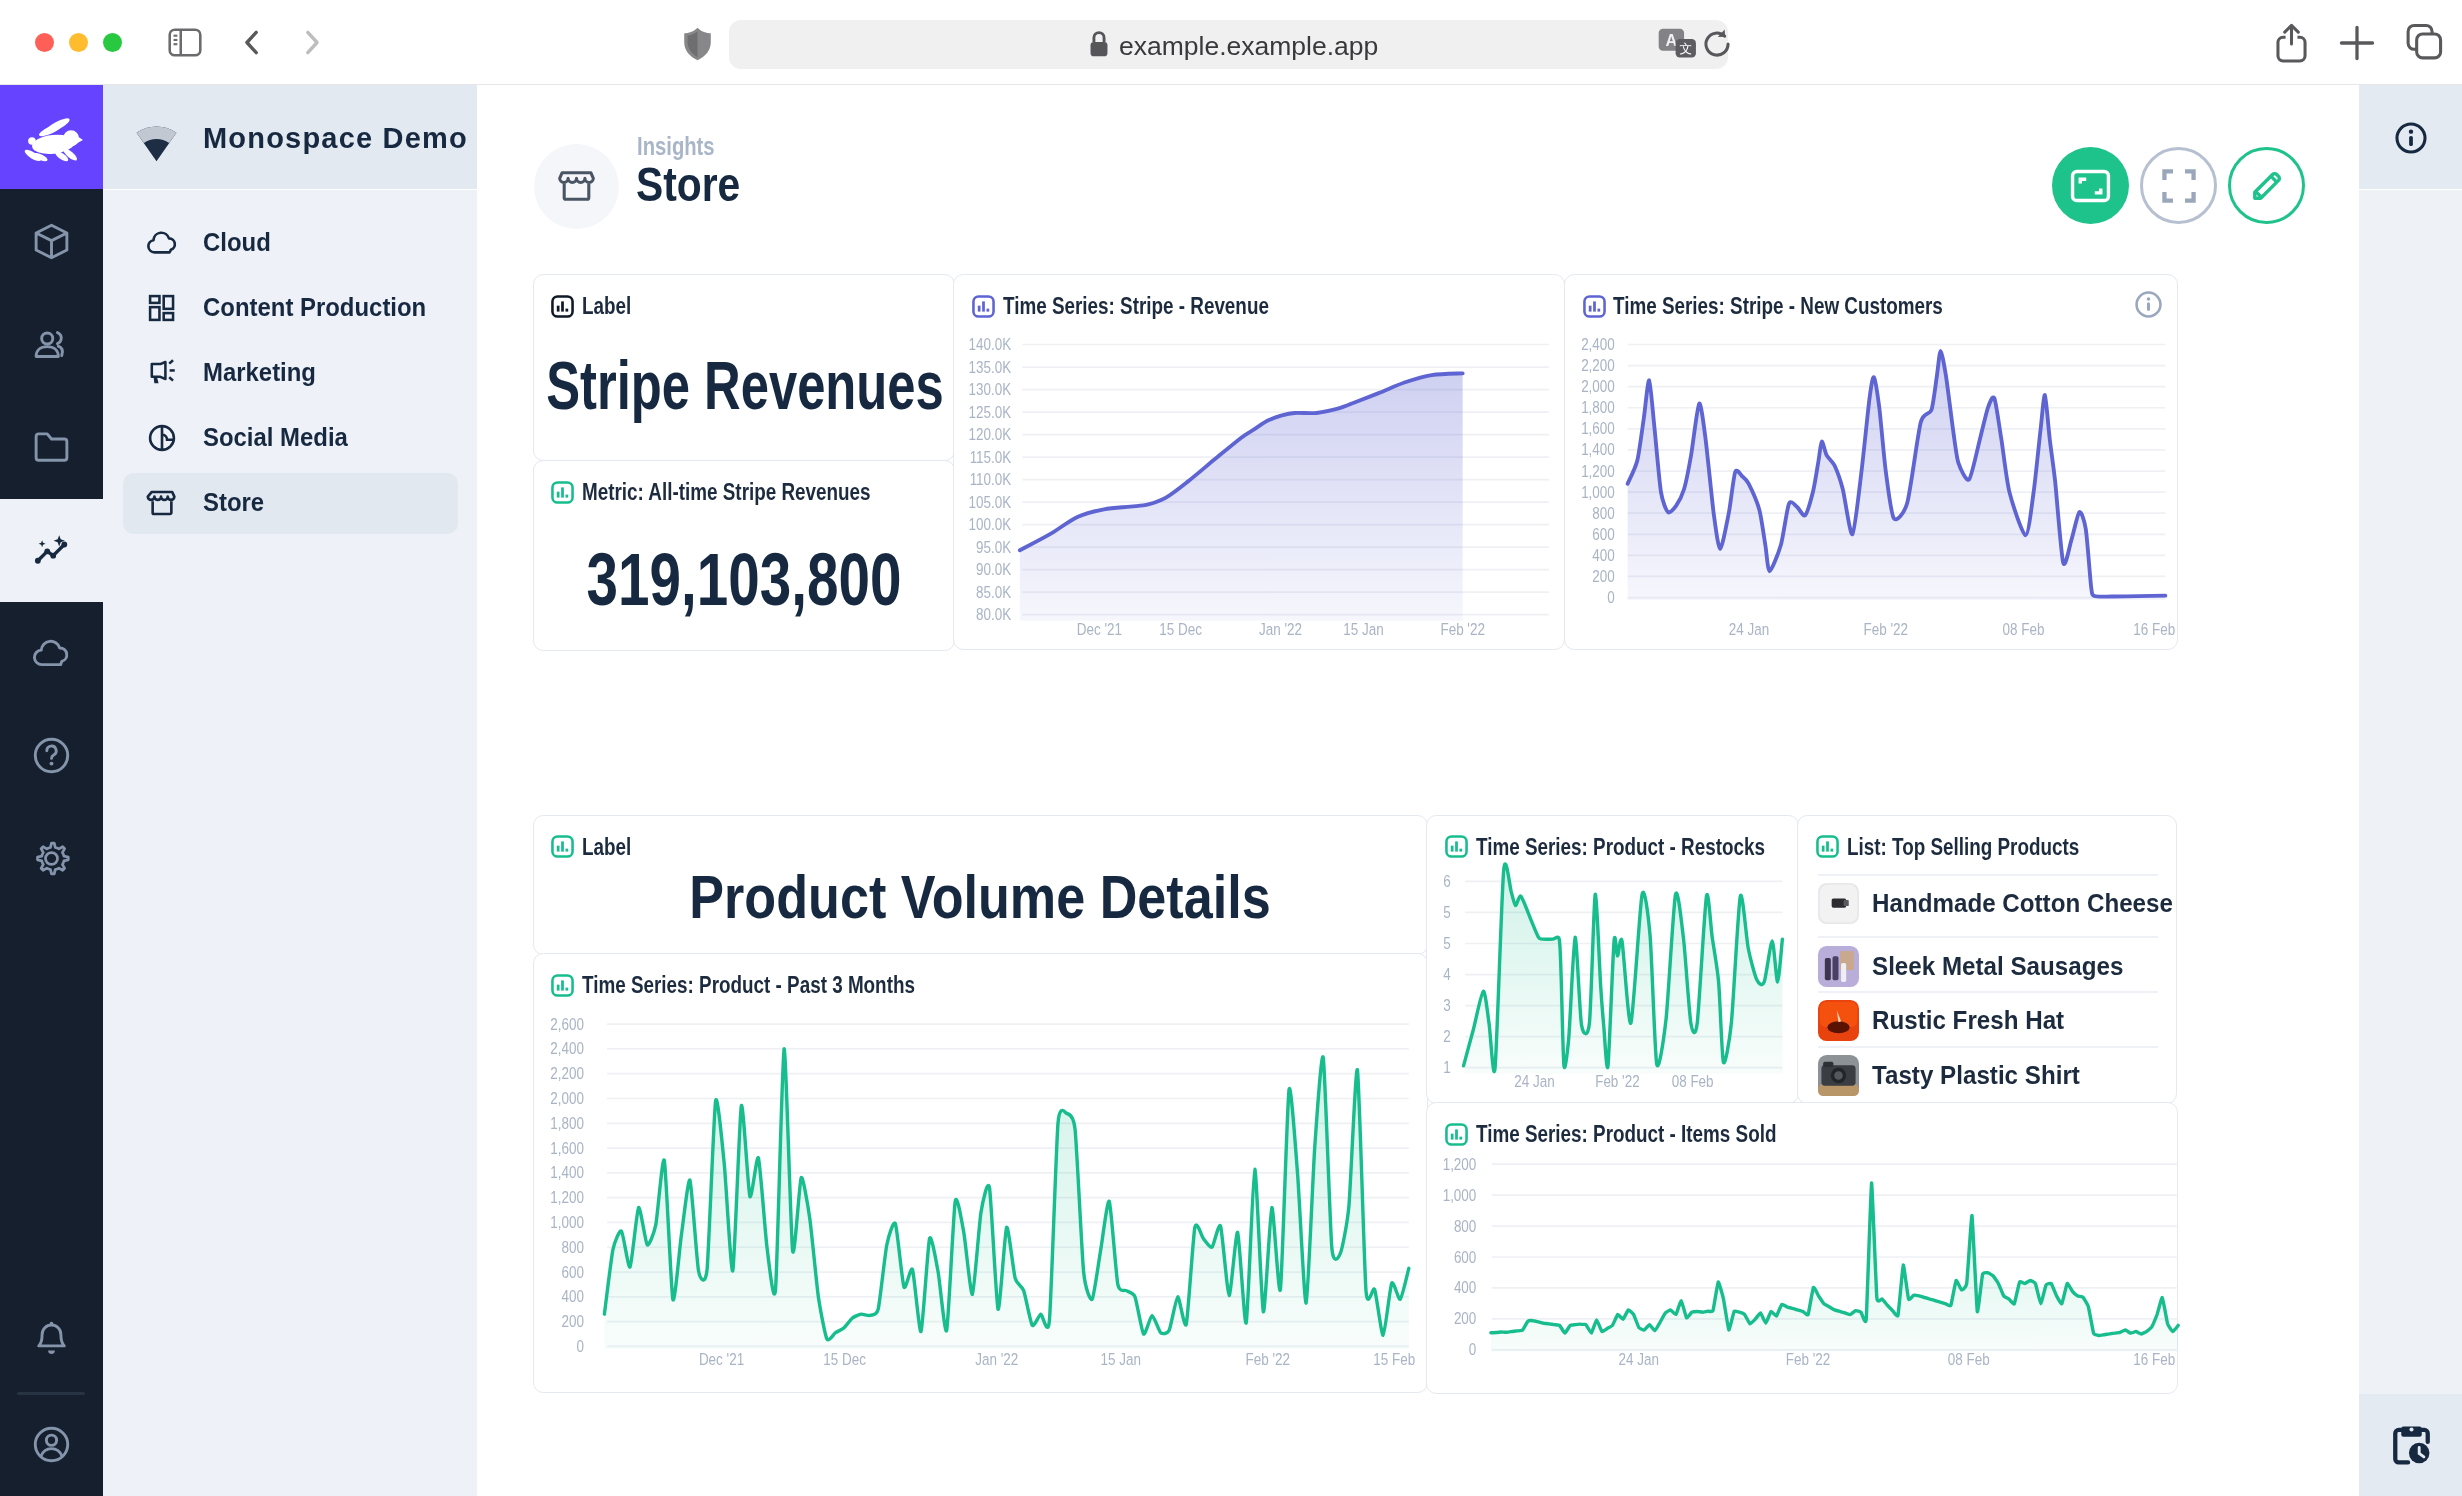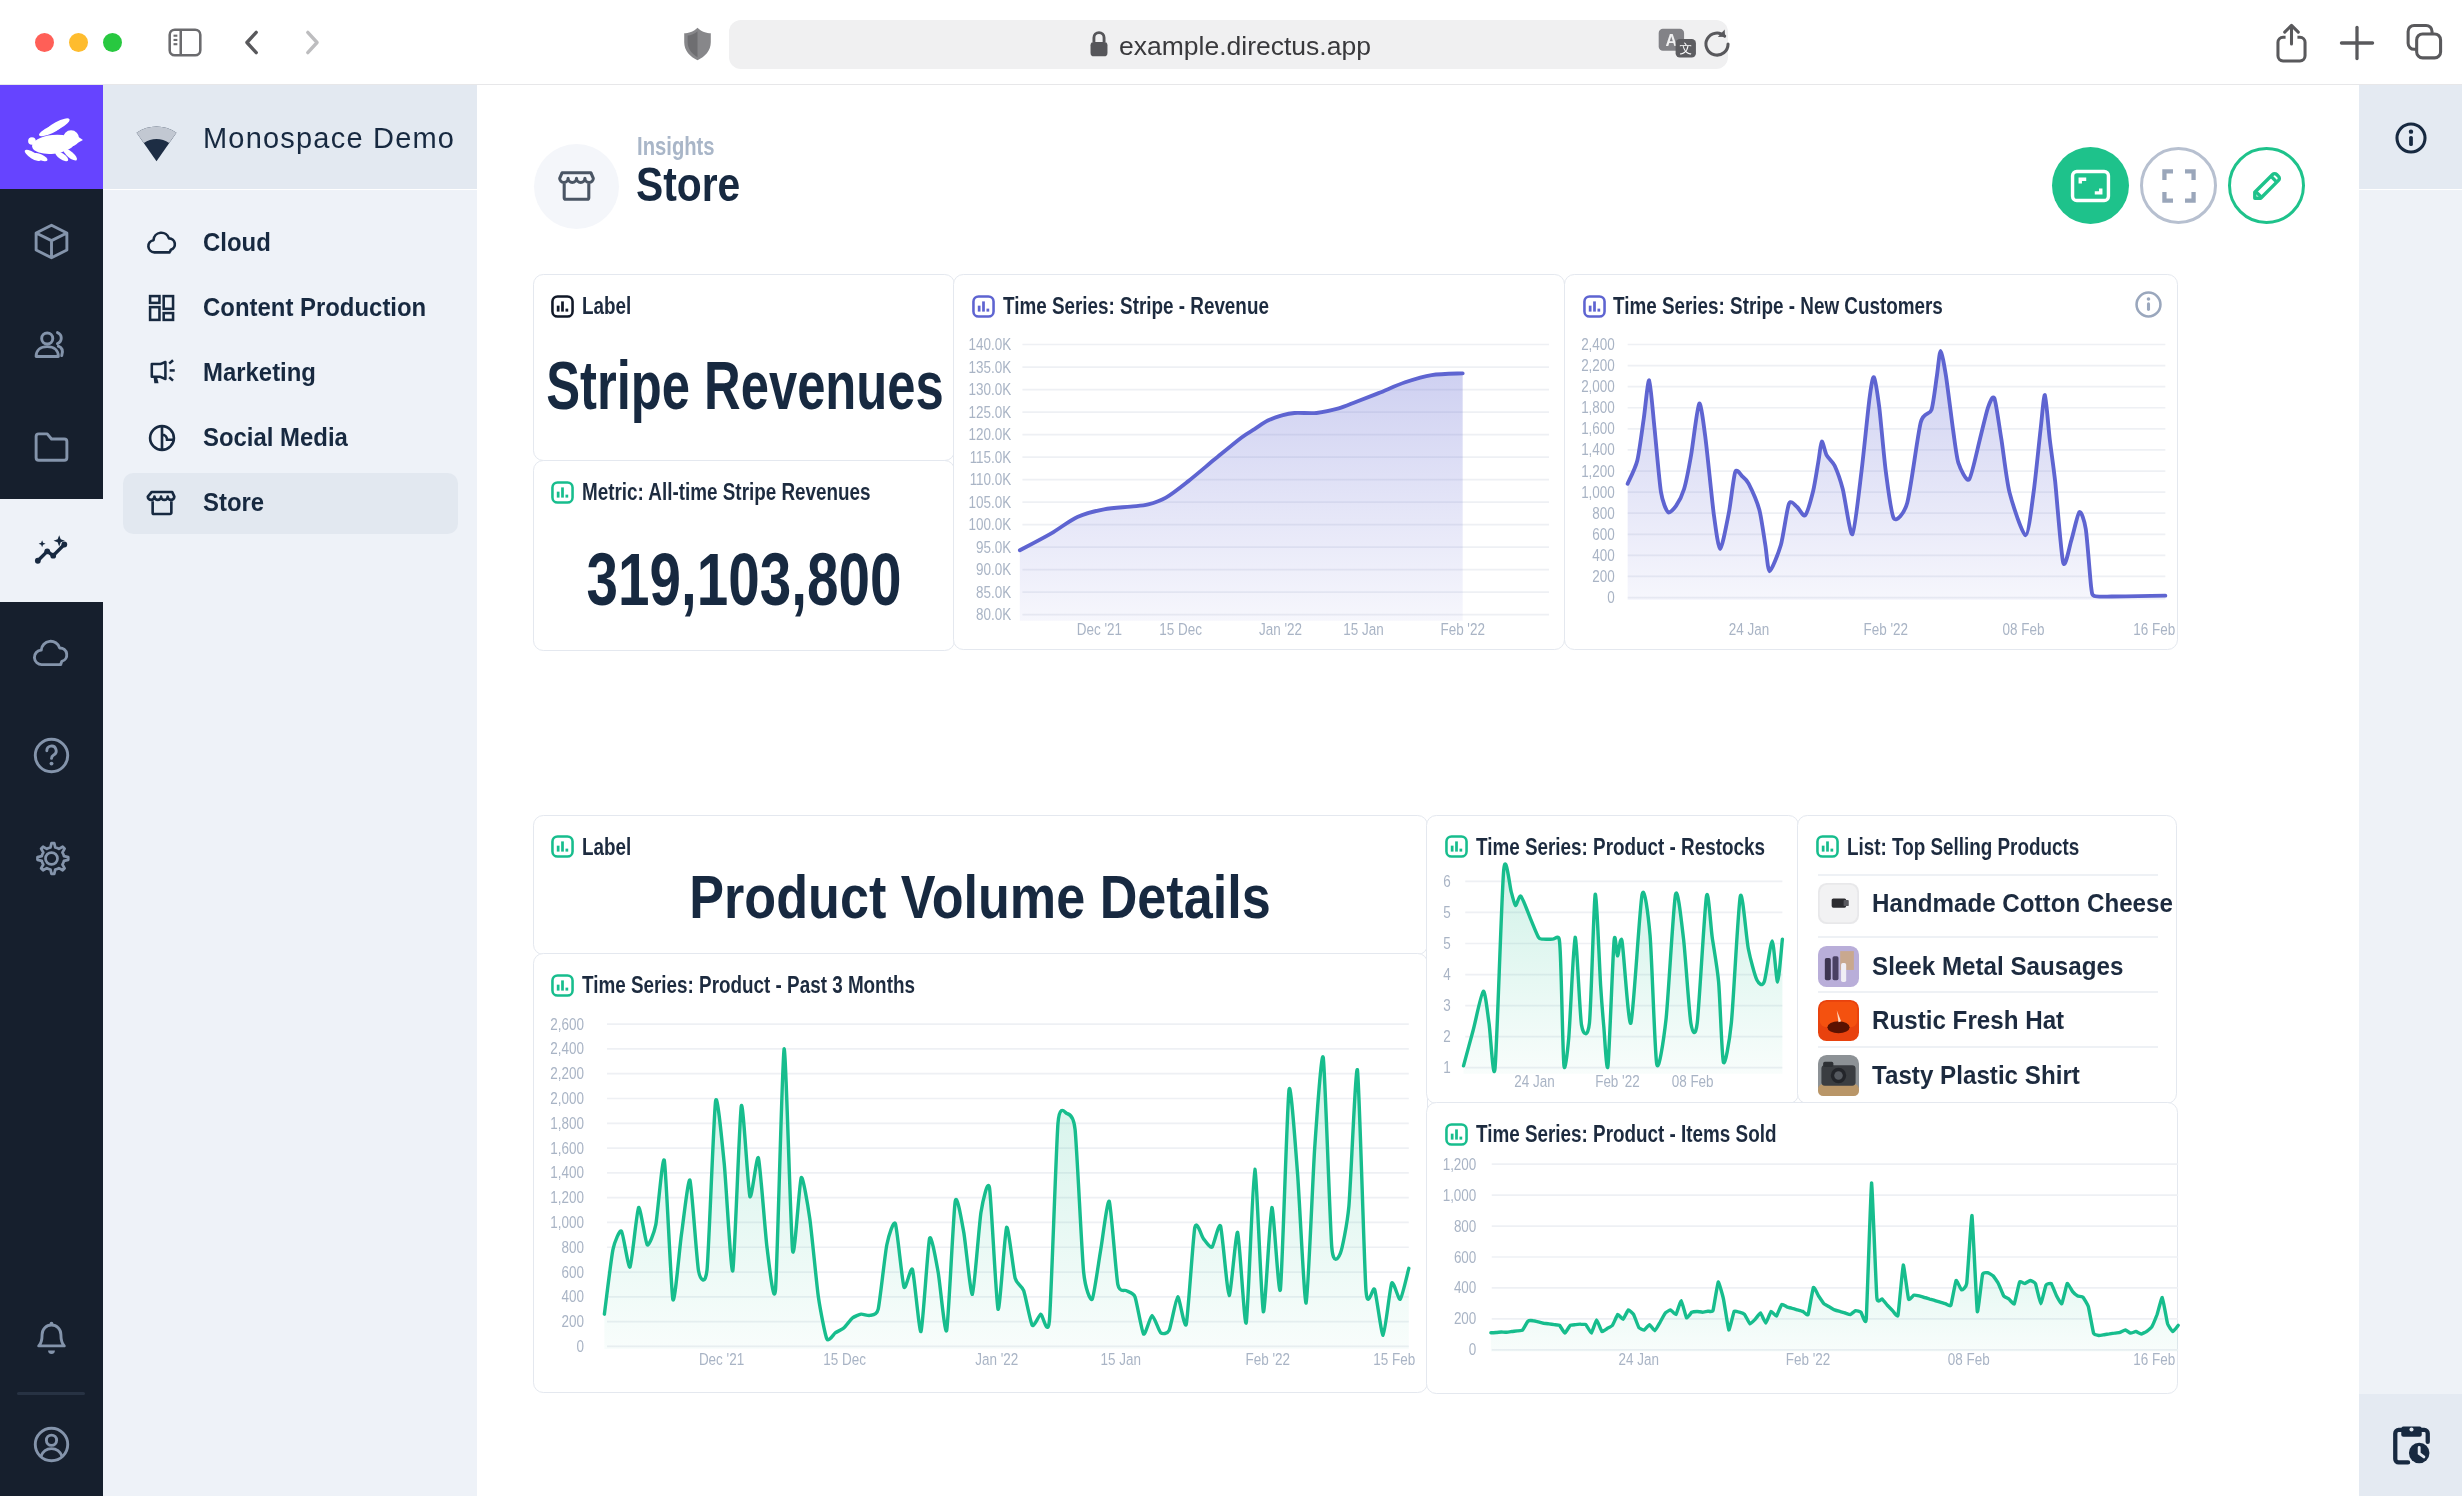--- a/index.html
+++ b/index.html
@@ -29,21 +29,21 @@
   </svg>
 <svg class="abs" style="left:682px;top:26px" width="31" height="36" viewBox="0 0 36 42">
 <path d="M18,2 C14,6.5 7,8.5 2.5,8.5 L2.5,19 C2.5,29 9.5,36 18,40 C26.5,36 33.5,29 33.5,19 L33.5,8.5 C29,8.5 22,6.5 18,2 Z" fill="#87878a"></path>
 <path d="M18,6 C15,9 10,10.8 6.5,11 L6.5,19 C6.5,27 12,33 18,36.4 Z" fill="#6e6e71"></path>
 </svg>
 <div class="abs" style="left:729px;top:19.7px;width:999px;height:49px;border-radius:12px;background:#f0f0f1"></div>
 <svg class="abs" style="left:1088px;top:30px" width="22" height="29" viewBox="0 0 26 34">
 <rect x="3" y="14" width="20" height="17" rx="4" fill="#56565a"></rect>
 <path d="M7,14 V9 a6,6 0 0 1 12,0 V14" fill="none" stroke="#56565a" stroke-width="3.4"></path>
 </svg>
-<div class="abs" style="left:1119px;top:31px;font-size:26.5px;color:#39393c">example.directus.app</div>
+<div class="abs" style="left:1119px;top:31px;font-size:26.5px;color:#39393c">example.example.app</div>
 <svg class="abs" style="left:1657px;top:27px" width="44" height="34" viewBox="0 0 52 40">
 <rect x="2" y="2" width="30" height="26" rx="5" fill="#828287"></rect>
 <text x="17" y="22" text-anchor="middle" font-size="19" fill="#f0f0f1" font-weight="bold">A</text>
 <rect x="22" y="14" width="24" height="22" rx="5" fill="#5d5d61"></rect>
 <text x="34" y="31" text-anchor="middle" font-size="15" fill="#fff">文</text>
 </svg>
 <svg class="abs" style="left:1700px;top:27px" width="34" height="34" viewBox="0 0 40 40">
 <path d="M33,20 a13,13 0 1 1 -4,-9.3" stroke="#58585c" stroke-width="3.6" fill="none" stroke-linecap="round"></path>
 <path d="M29,3 L29.6,11.4 L21,11.8 Z" fill="#58585c"></path>
 </svg>
@@ -119,21 +119,21 @@
     <circle cx="24" cy="24" r="19" stroke="#8494ab" stroke-width="3.4"></circle>
 <circle cx="24" cy="19" r="6" stroke="#8494ab" stroke-width="3.4"></circle>
 <path d="M11.5,38 C14,31.5 18.5,28.8 24,28.8 C29.5,28.8 34,31.5 36.5,38" stroke="#8494ab" stroke-width="3.4"></path>
   </svg>
 <div class="abs" style="left:103px;top:190px;width:374px;height:1306px;background:#eef2f8"></div>
 <div class="abs" style="left:103px;top:85px;width:374px;height:104px;background:#e3e9f1"></div>
 <svg class="abs" style="left:135px;top:123px" width="43" height="39" viewBox="0 0 50 46">
 <path d="M25,45 L1.5,11.4 A41,41 0 0 1 48.5,11.4 Z" fill="#1d2d44"></path>
 <path d="M1.5,11.4 A41,41 0 0 1 48.5,11.4 L39.9,23.7 A26,26 0 0 0 10.1,23.7 Z" fill="#c2c8d2"></path>
 </svg>
-<div class="abs" style="left:203px;top:121px;font-size:29px;font-weight:400;letter-spacing:1.2px;color:#172940;line-height:34px">Monospace Demo</div>
+<div class="abs" style="left:203px;top:121px;font-size:29px;font-weight:700;letter-spacing:1.2px;color:#172940;line-height:34px">Monospace Demo</div>
 <div class="abs" style="left:123px;top:473px;width:335px;height:61px;border-radius:10.3px;background:#e2e8f0"></div>
 <svg class="abs" style="left:145px;top:226px" width="34" height="34" viewBox="0 0 40 40" fill="none">
     <path d="M11,31 a7.2,7.2 0 0 1 -1,-14.3 a9.3,9.3 0 0 1 18.2,-2.1 a6.8,6.8 0 0 1 2.1,13.3 a5,5 0 0 1 -1.6,3.1 Z M11,31 L29,31" stroke="#172940" stroke-width="3.1" stroke-linejoin="round" stroke-linecap="round"></path>
   </svg>
 <svg class="abs" style="left:145px;top:291px" width="34" height="34" viewBox="0 0 40 40" fill="none">
     <rect x="6" y="6" width="11" height="8" stroke="#172940" stroke-width="3"></rect>
 <rect x="6" y="19" width="11" height="15" stroke="#172940" stroke-width="3"></rect>
 <rect x="22" y="6" width="11" height="15" stroke="#172940" stroke-width="3"></rect>
 <rect x="22" y="26" width="11" height="8" stroke="#172940" stroke-width="3"></rect>
   </svg>

